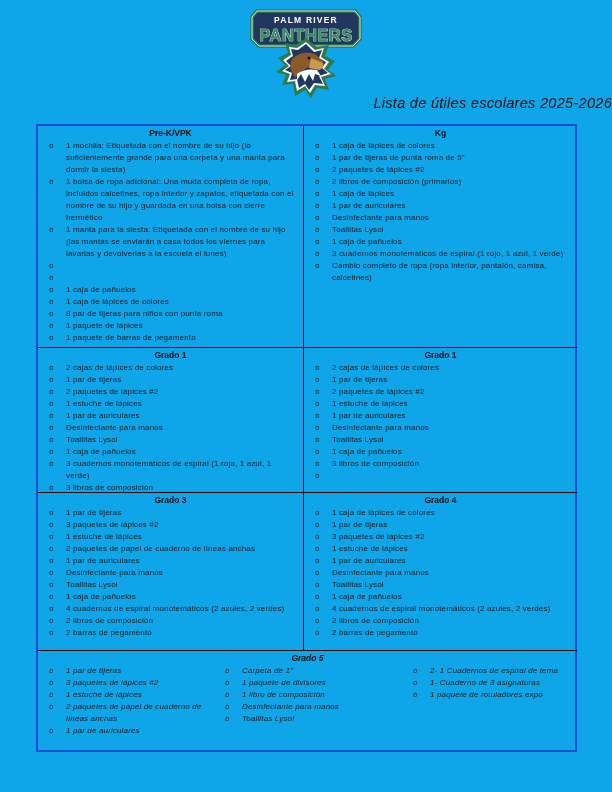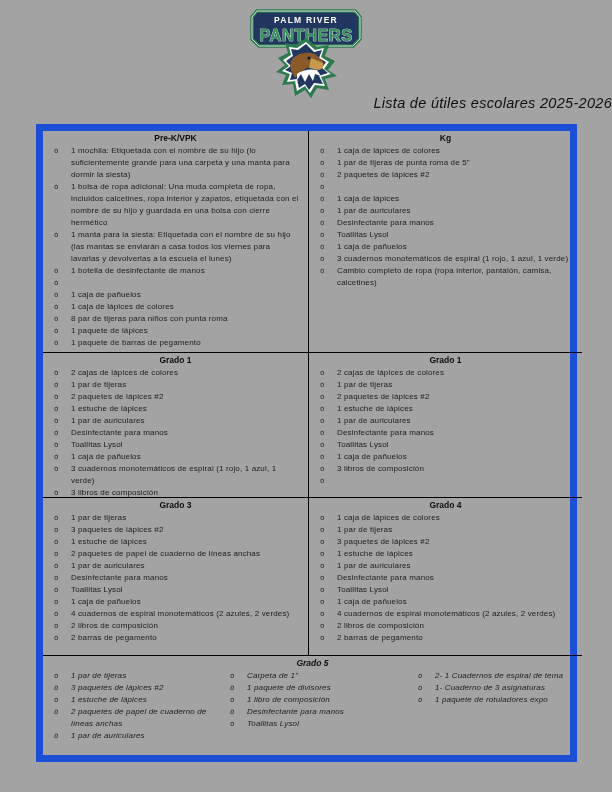--- a/index.html
+++ b/index.html
@@ -1,29 +1,29 @@
 <!DOCTYPE html>
 <html><head>
 <meta charset="utf-8">
 <style>
   html,body{margin:0;padding:0;background:#ffffff;}
   .page{
-    position:relative;width:612px;height:792px;background:#a3a3a3;
+    position:relative;width:612px;height:792px;background:#0ea5e9;
     font-family:"Liberation Sans",sans-serif;color:#1c1c1c;overflow:hidden;
   }
   .logo{position:absolute;top:8px;left:50%;transform:translateX(-50%);}
   .doc-title{
     position:absolute;top:95px;left:0;width:100%;text-align:right;
     font-size:14.5px;letter-spacing:0.3px;color:#111;font-style:italic;
   }
   .supply-table{
     position:absolute;top:124px;left:36px;width:541px;box-sizing:border-box;
     display:grid;grid-template-columns:265px 274px;
     grid-template-rows:221px 145px 158px 100px;
-    border:7px solid #1d4ed8;
+    border:2px solid #1d4ed8;
   }
   .cell{box-sizing:border-box;overflow:hidden;padding-top:1px;}
   .cell.cR{border-left:1px solid #000;}
   .cell.bT{border-top:1px solid #000;}
   .cell.full{grid-column:1 / 3;border-top:1px solid #000;font-style:italic;}
   .hdr{text-align:center;font-weight:bold;font-size:8.5px;line-height:13px;color:#0d0d0d;}
   ul.items{list-style:none;margin:0;padding:0;}
   ul.items li{display:flex;font-size:8px;line-height:12px;letter-spacing:0.15px;}
   .bullet{flex:none;width:17px;padding-left:11px;font-family:"DejaVu Sans Mono",monospace;font-size:7.5px;color:#2a2a2a;}
   .txt{flex:1;padding-right:7px;}
@@ -66,21 +66,20 @@
           <li>
             <span class="bullet">o</span>
             <span class="txt">1 bolsa de ropa adicional: Una muda completa de ropa, incluidos calcetines, ropa interior y zapatos, etiquetada con el nombre de su hijo y guardada en una bolsa con cierre hermético</span>
           </li>
           <li>
             <span class="bullet">o</span>
             <span class="txt">1 manta para la siesta: Etiquetada con el nombre de su hijo (las mantas se enviarán a casa todos los viernes para lavarlas y devolverlas a la escuela el lunes)</span>
           </li>
           <li>
             <span class="bullet">o</span>
-            <span class="txt">1 botella de desinfectante de manos</span>
           </li>
           <li>
             <span class="bullet">o</span>
           </li>
           <li>
             <span class="bullet">o</span>
             <span class="txt">1 caja de pañuelos</span>
           </li>
           <li>
             <span class="bullet">o</span>
@@ -111,20 +110,21 @@
           <li>
             <span class="bullet">o</span>
             <span class="txt">1 par de tijeras de punta roma de 5"</span>
           </li>
           <li>
             <span class="bullet">o</span>
             <span class="txt">2 paquetes de lápices #2</span>
           </li>
           <li>
             <span class="bullet">o</span>
+            <span class="txt">2 libros de composición (primarios)</span>
           </li>
           <li>
             <span class="bullet">o</span>
             <span class="txt">1 caja de lápices</span>
           </li>
           <li>
             <span class="bullet">o</span>
             <span class="txt">1 par de auriculares</span>
           </li>
           <li>

